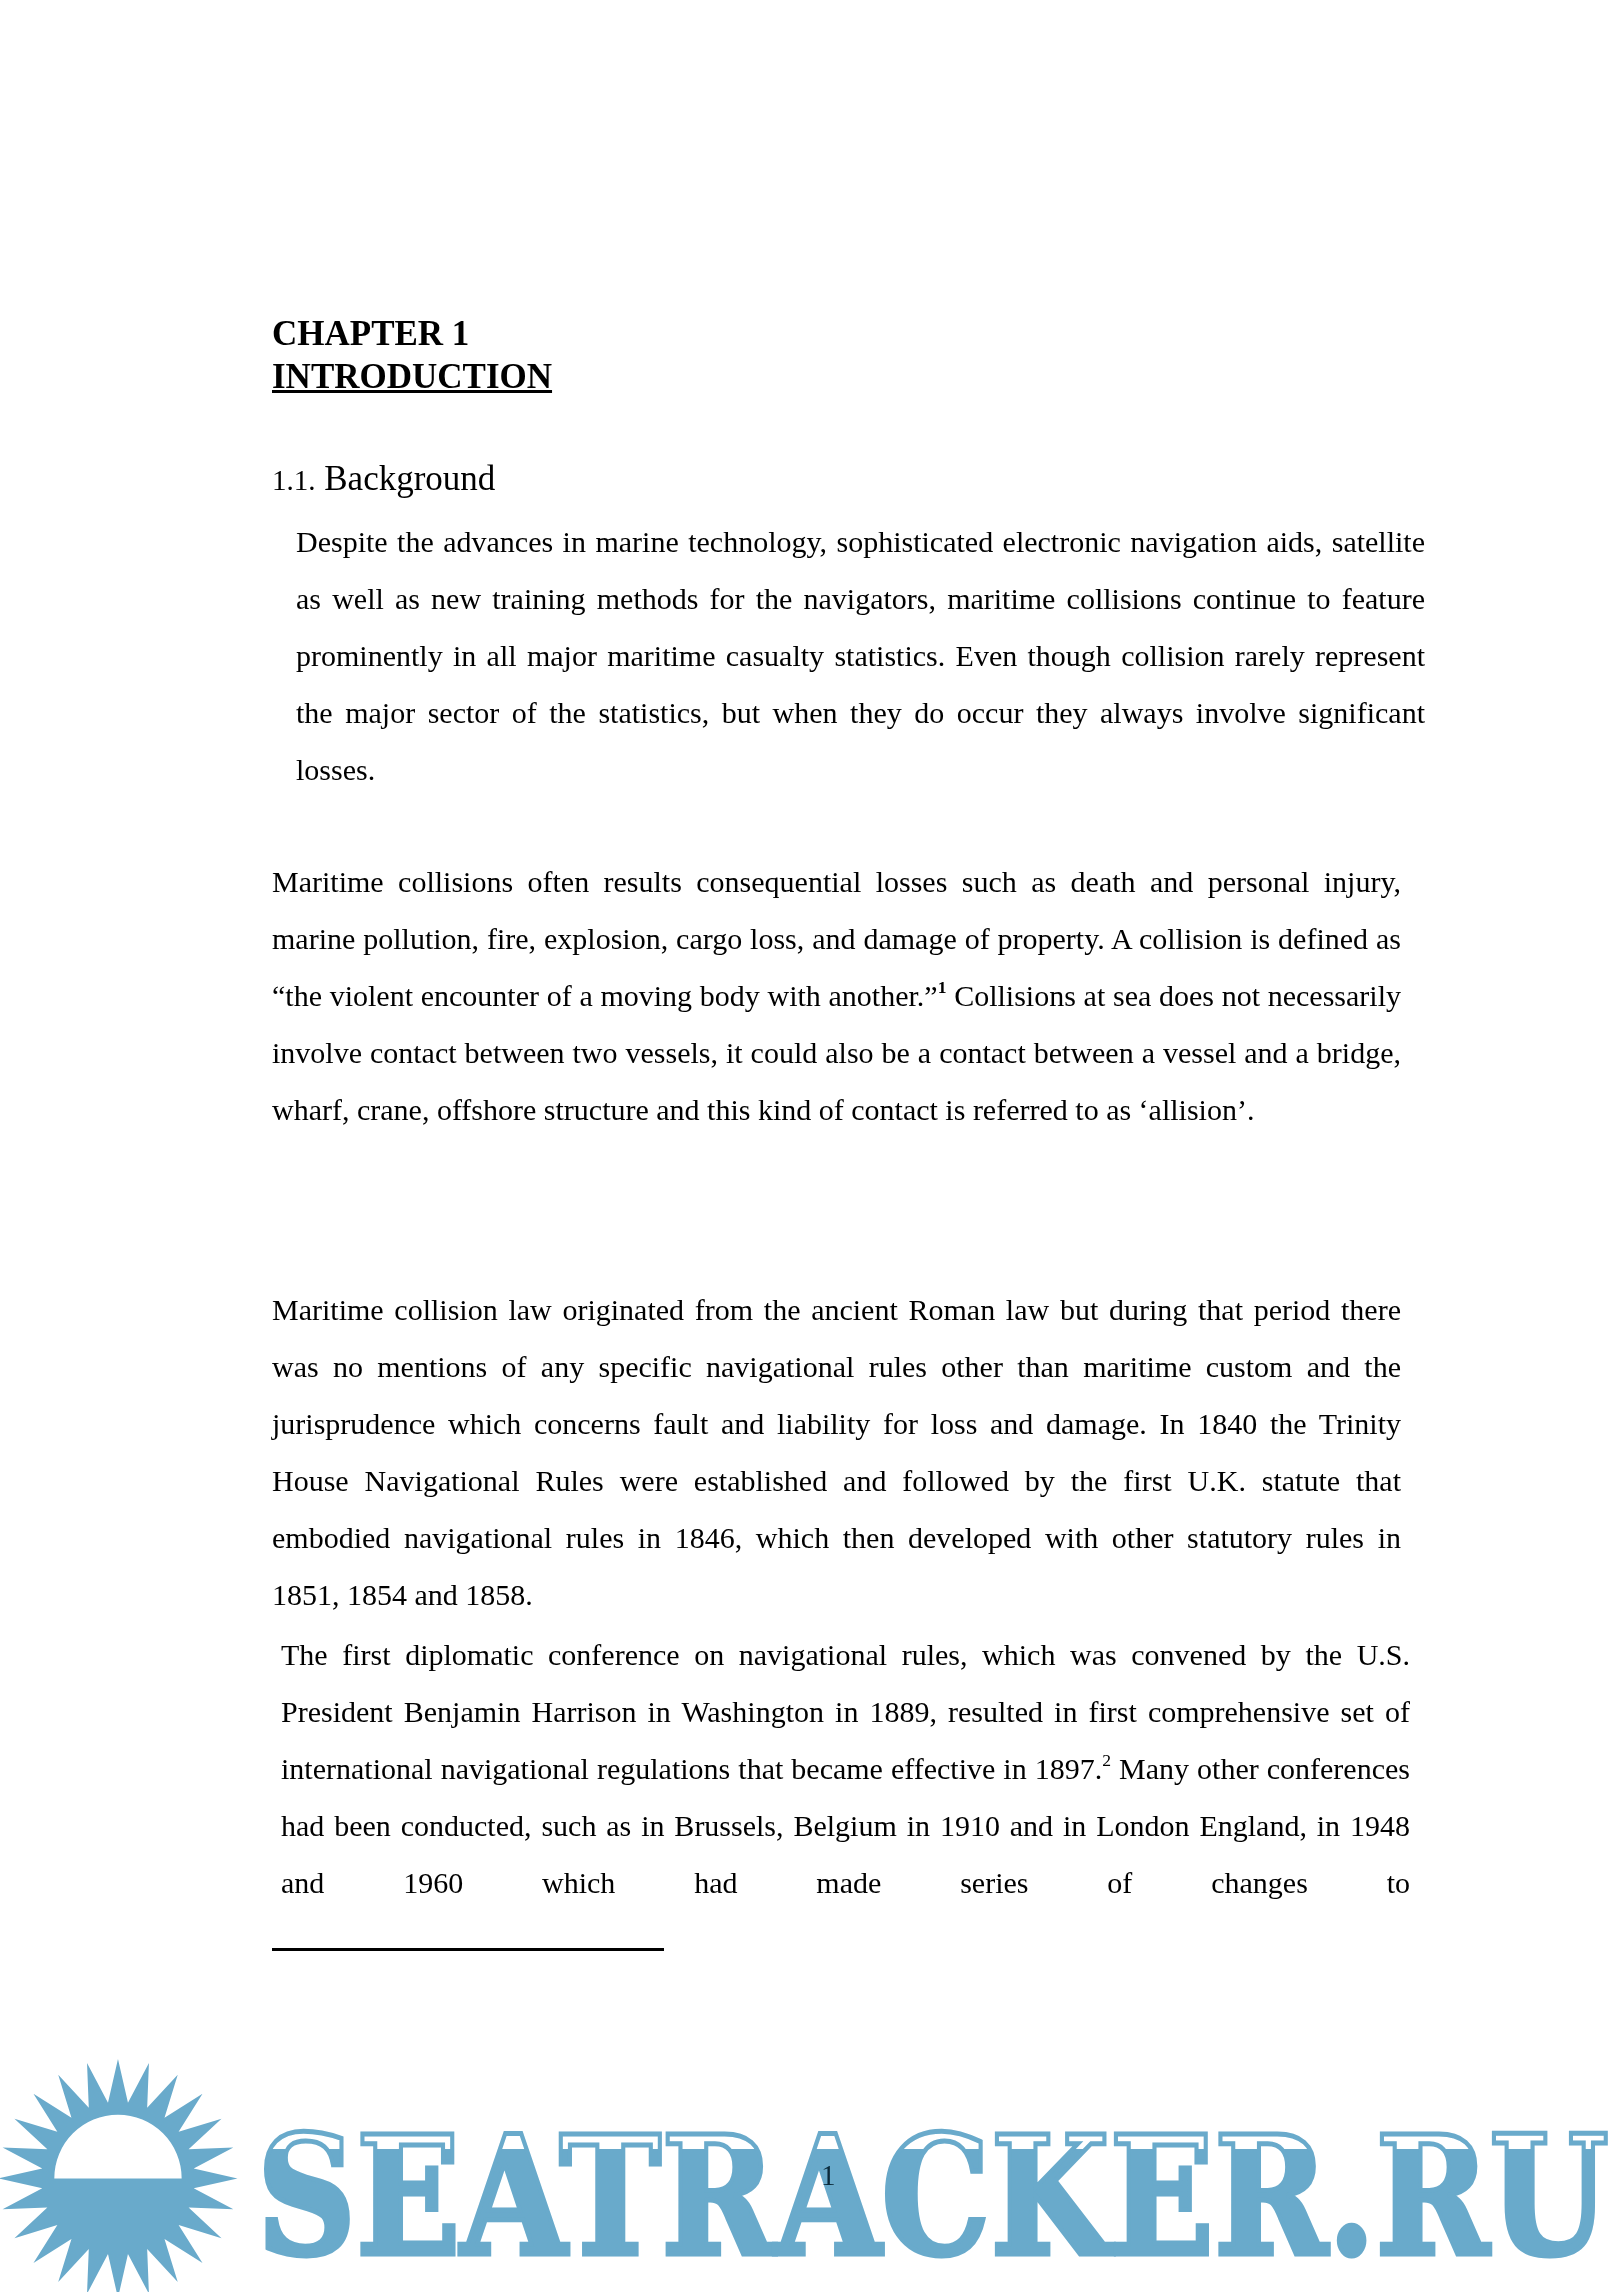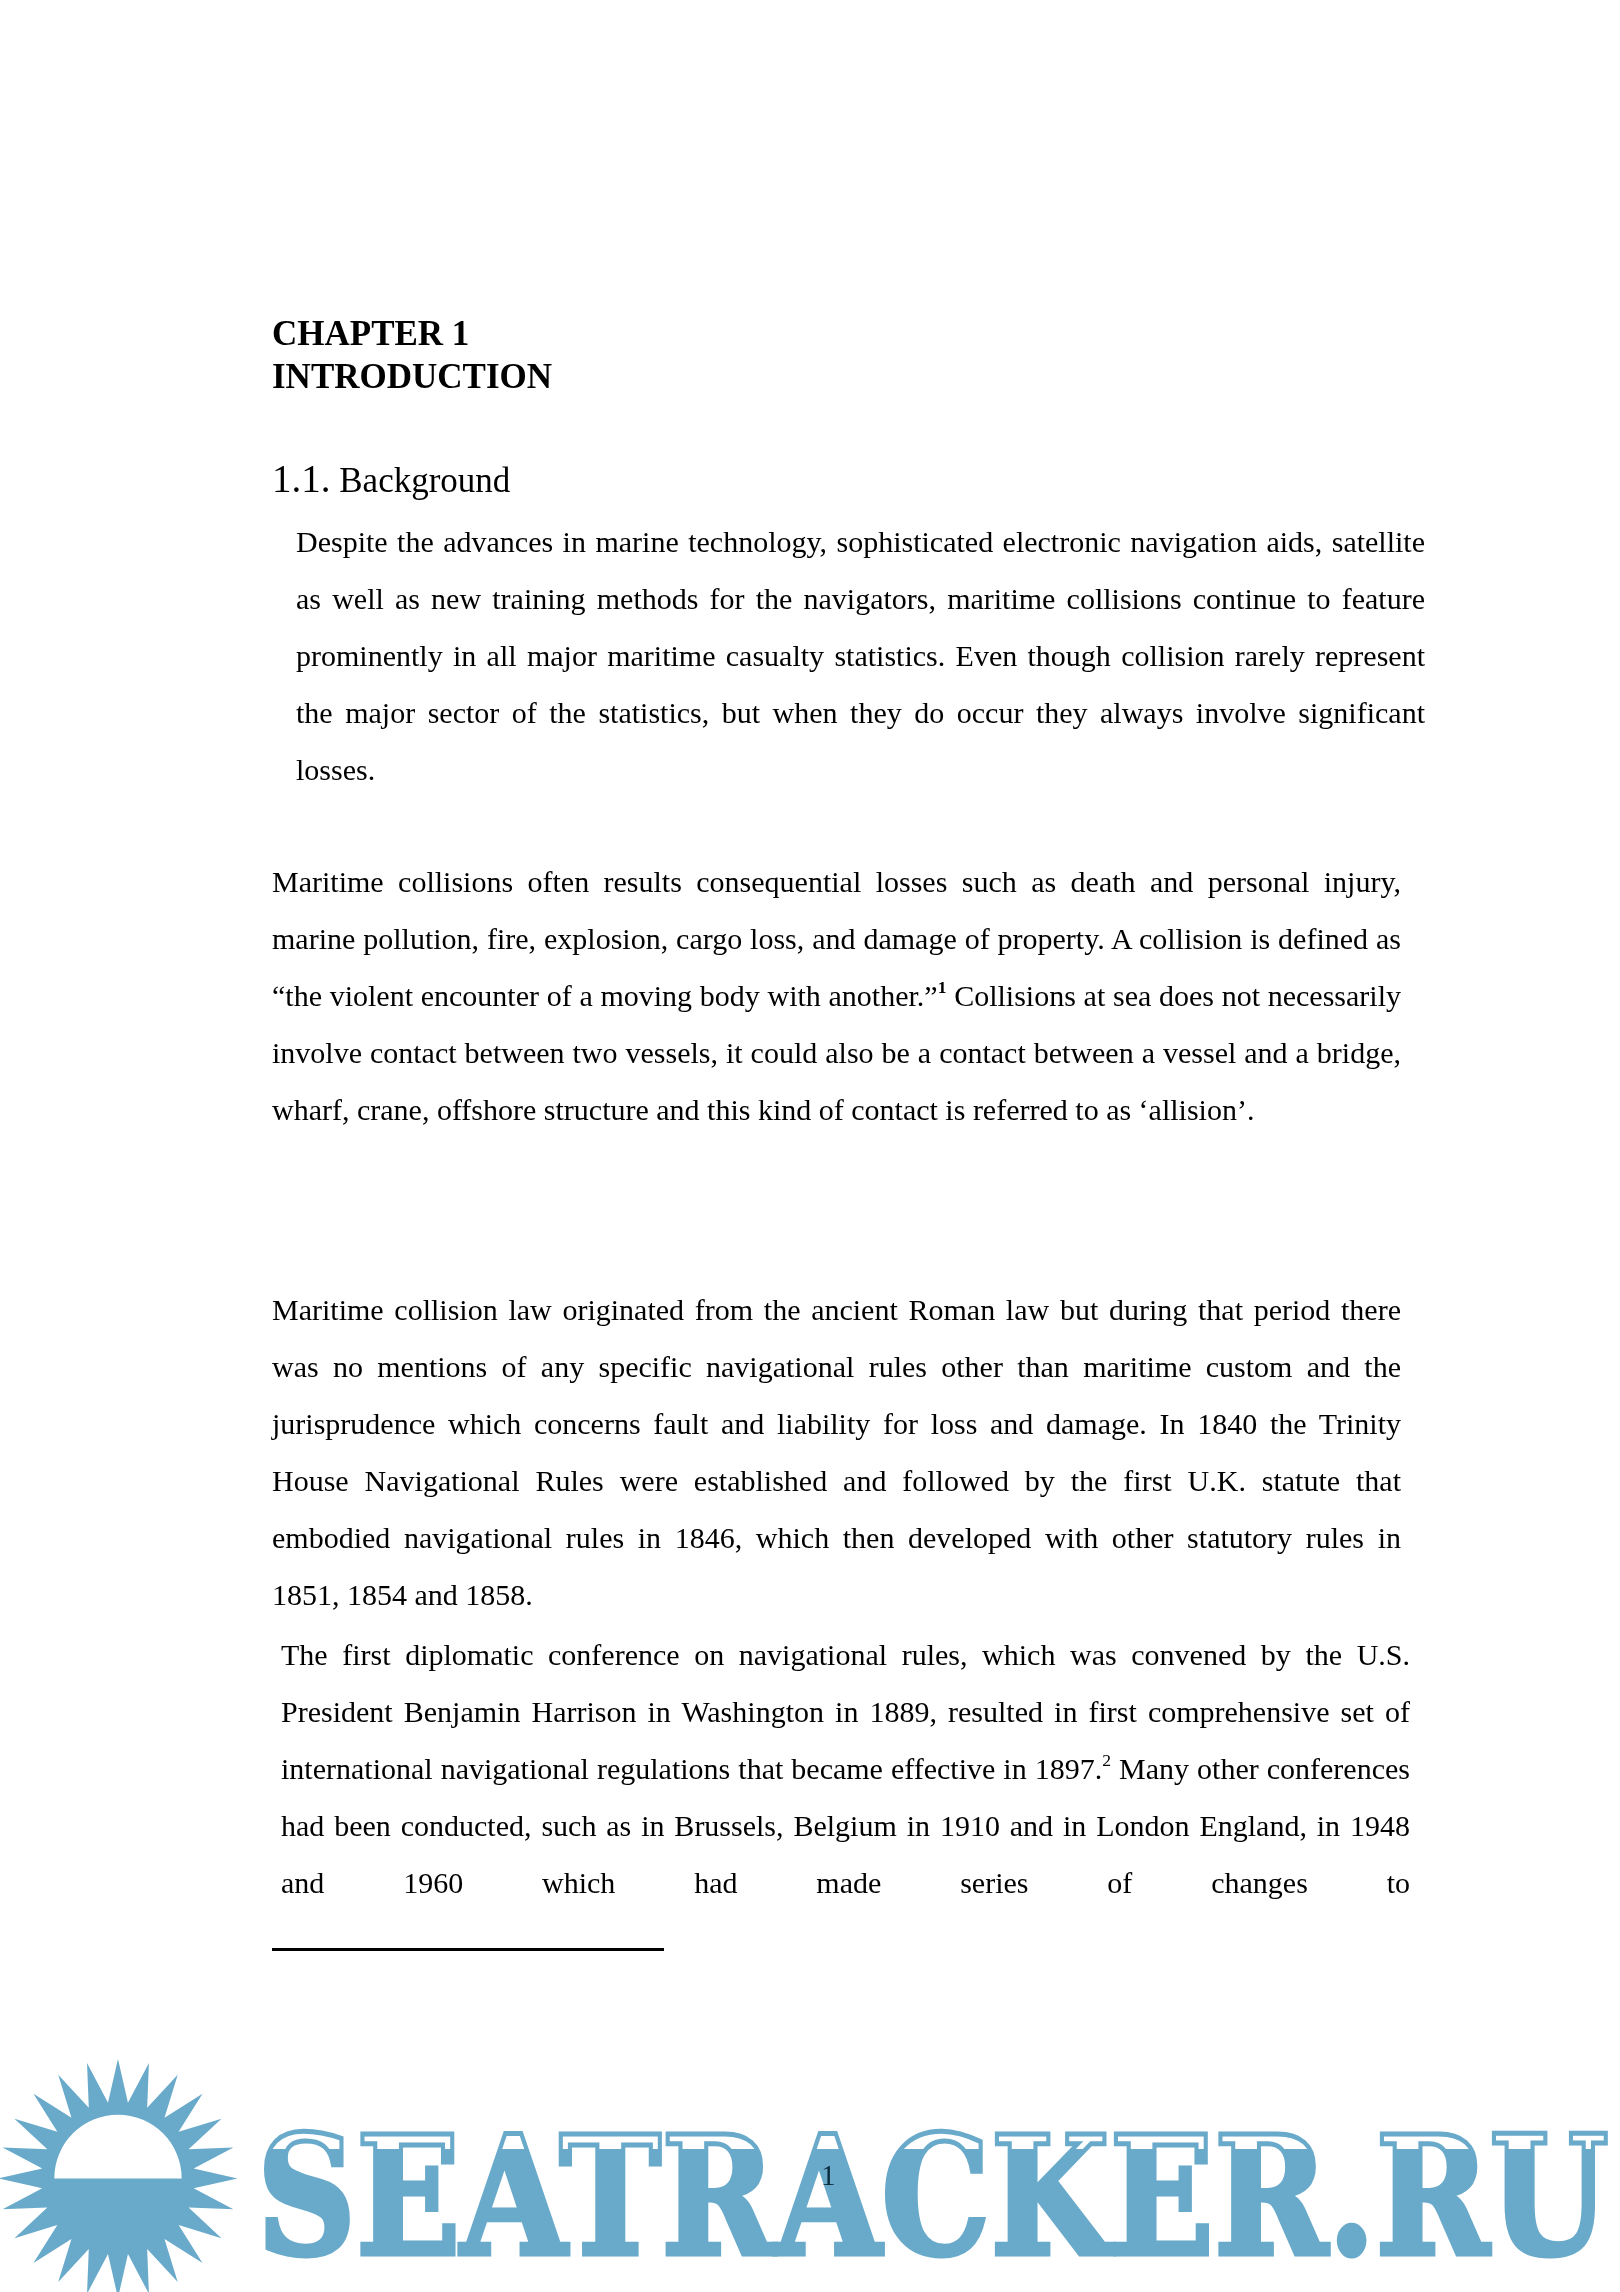--- a/index.html
+++ b/index.html
@@ -1,23 +1,23 @@
 <!DOCTYPE html>
 <html><head>
 <meta charset="utf-8">
 <style>
   html, body { margin:0; padding:0; background:#ffffff; }
   body { width:1620px; height:2293px; position:relative; overflow:hidden;
          font-family:"Liberation Serif", "DejaVu Serif", serif; color:#000; }
   .page { position:absolute; left:0; top:0; width:1620px; height:2293px; }
   .heading { position:absolute; left:272px; font-weight:bold; font-size:35px; line-height:43px;text-align:right; }
   #chap { top:312px; }
-  #intro { top:355px; }
+  #intro { top:355px;text-decoration:underline; }
   .section { position:absolute; left:272px; top:457px; font-size:35px; line-height:43px; }
-  .section .num { font-weight:normal; font-size:39px; }
+  .section .num { font-weight:normal; font-size:29px; }
   .section .title { font-weight:normal; }
   .para { position:absolute; left:272px; width:1129px; font-size:30px; line-height:57px;
           text-align:justify; text-align-last:left; }
   .para.cont { text-align-last:justify; }
   #p1 { top:513px;margin-left:24px; }
   #p2 { top:853px; }
   #p3 { top:1281px; }
   #p4 { top:1626px;margin-left:9px; }
   sup { font-size:17.6px; line-height:0; vertical-align:super; position:relative; top:-2px; }
   sup.b { font-weight:bold; }

